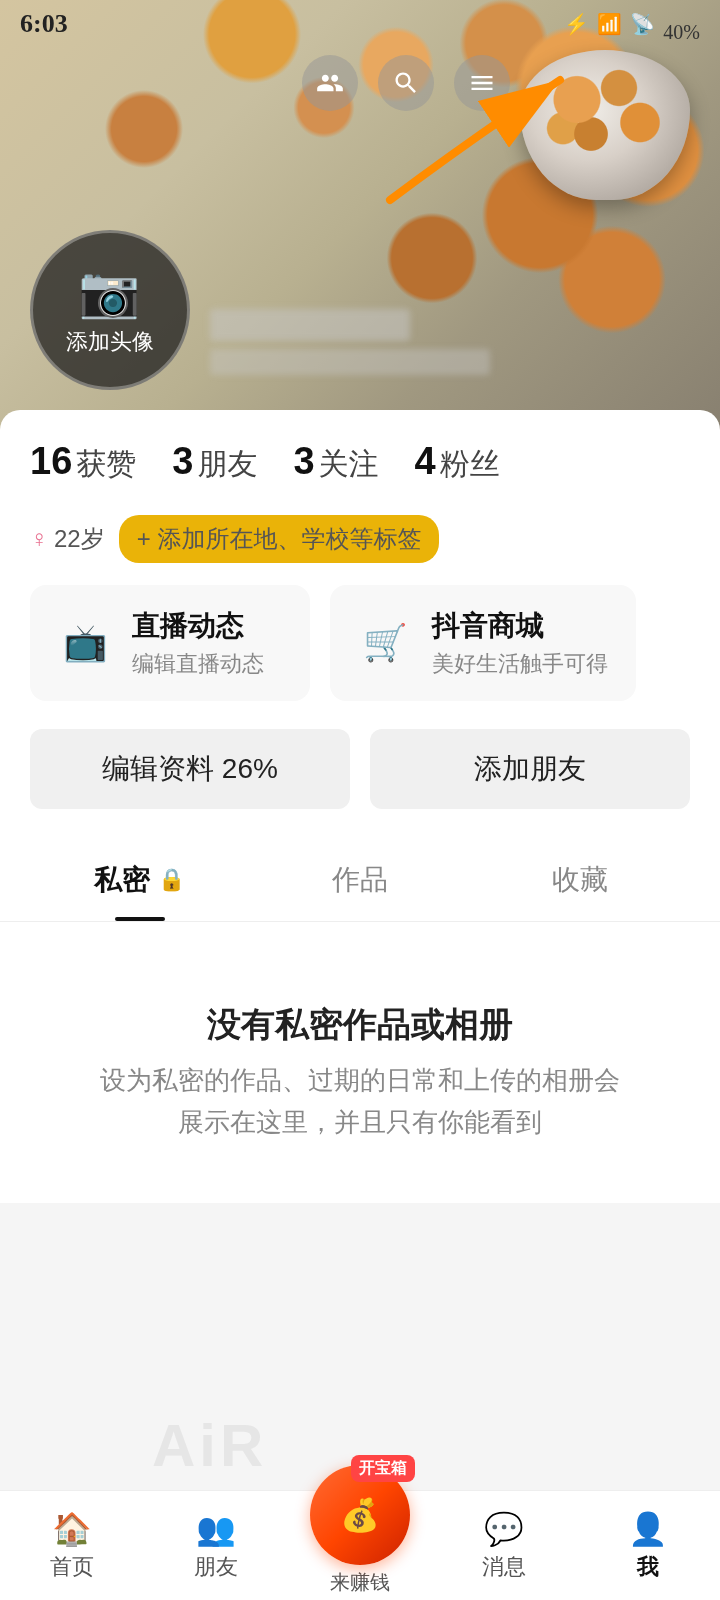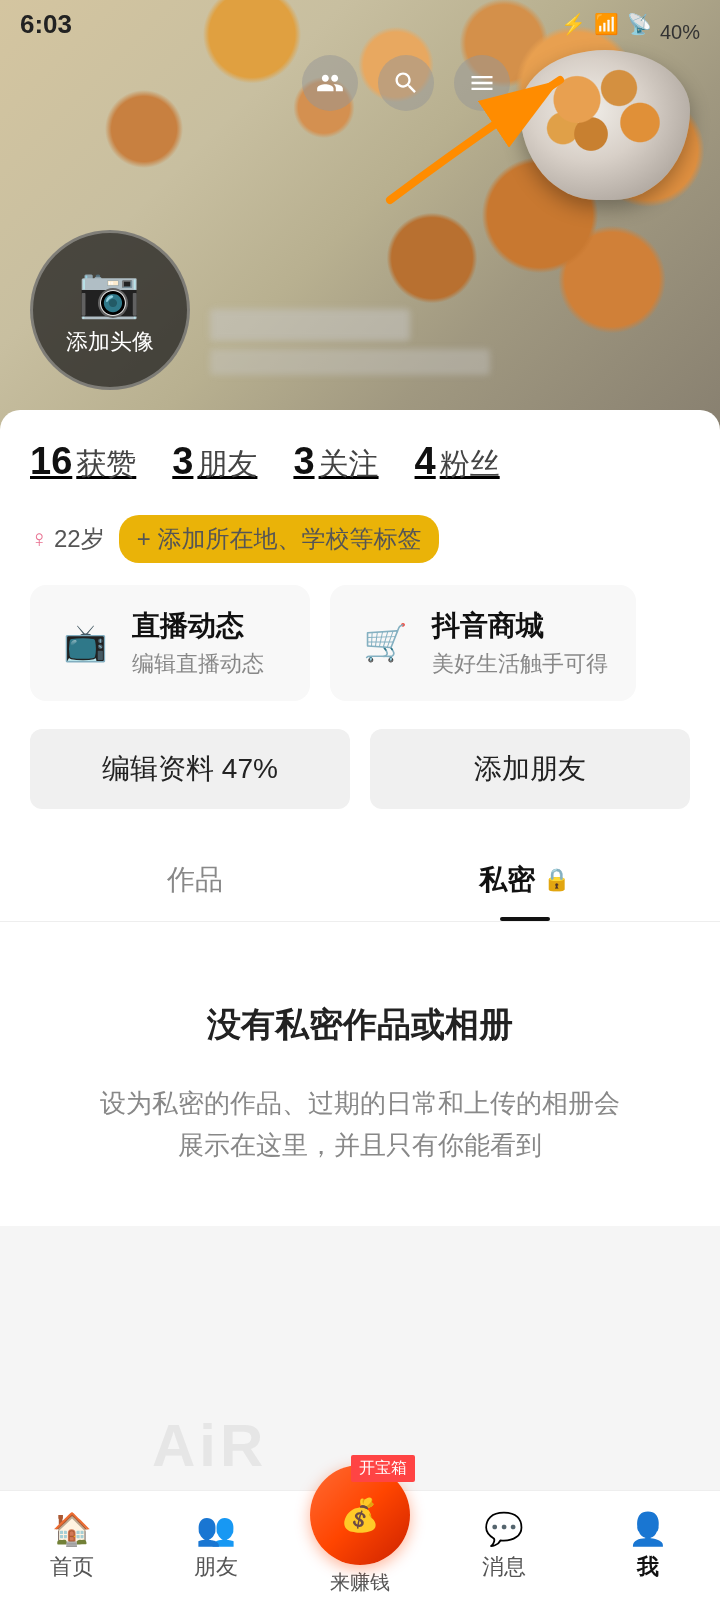--- a/index.html
+++ b/index.html
@@ -18,20 +18,21 @@
       height: 48px;
       background: transparent;
       display: flex;
       align-items: center;
       justify-content: space-between;
       padding: 0 20px;
       position: absolute;
       top: 0;
       left: 0;
       z-index: 10;
+      font-family: Liberation Serif, serif;
     }
     .status-time {
       font-size: 26px;
       font-weight: 600;
       color: #222;
     }
     .status-icons {
       display: flex;
       align-items: center;
       gap: 8px;
@@ -207,21 +208,20 @@
       padding: 30px 30px 0;
     }
 
     
     .stats-row {
       display: flex;
       align-items: center;
       gap: 0;
       margin-bottom: 30px;
       padding-bottom: 0;
-      text-decoration: underline;
     }
     .stat-item {
       display: flex;
       align-items: baseline;
       gap: 4px;
       margin-right: 36px;
       cursor: pointer;
     }
     .stat-num {
       font-size: 38px;
@@ -389,21 +389,21 @@
       padding: 80px 40px 60px;
       display: flex;
       flex-direction: column;
       align-items: center;
       text-align: center;
     }
     .empty-title {
       font-size: 34px;
       font-weight: 600;
       color: #222;
-      margin-bottom: 35px;
+      margin-bottom: 12px;
     }
     .empty-desc {
       font-size: 26px;
       color: #888;
       line-height: 1.6;
       max-width: 520px;
     }
 
     
     .bottom-nav {
@@ -468,22 +468,22 @@
       box-shadow: 0 4px 15px rgba(255,70,0,0.4);
     }
     .earn-badge {
       position: absolute;
       top: -10px;
       right: -5px;
       background: #ff4444;
       color: white;
       font-size: 16px;
       padding: 3px 8px;
-      border-radius: 2px;
-      font-weight: 400;
+      border-radius: 8px;
+      font-weight: 700;
     }
     .earn-sublabel {
       font-size: 20px;
       color: #555;
       margin-top: 4px;
     }
 
     
     .air-watermark {
       position: fixed;
@@ -604,34 +604,37 @@
       <div class="feature-icon">🛒</div>
       <div class="feature-text">
         <span class="feature-title">抖音商城</span>
         <span class="feature-subtitle">美好生活触手可得</span>
       </div>
     </div>
   </div>
 
   <div class="action-buttons">
     <button class="action-btn">
-      <span>编辑资料 47%</span>
+      <span>编辑资料 26%</span>
     </button>
     <button class="action-btn">
       <span>添加朋友</span>
     </button>
   </div>
 
   <div class="tab-bar">
-    <div class="tab-item">
-      <span>作品</span>
-    </div>
     <div class="tab-item active">
       <span>私密</span>
       <span class="lock-icon">🔒</span>
+    </div>
+    <div class="tab-item">
+      <span>作品</span>
+    </div>
+    <div class="tab-item">
+      <span>收藏</span>
     </div>
   </div>
 
   <div class="empty-state">
     <div class="empty-title">没有私密作品或相册</div>
     <div class="empty-desc">设为私密的作品、过期的日常和上传的相册会展示在这里，并且只有你能看到</div>
   </div>
 
 </div>
 

